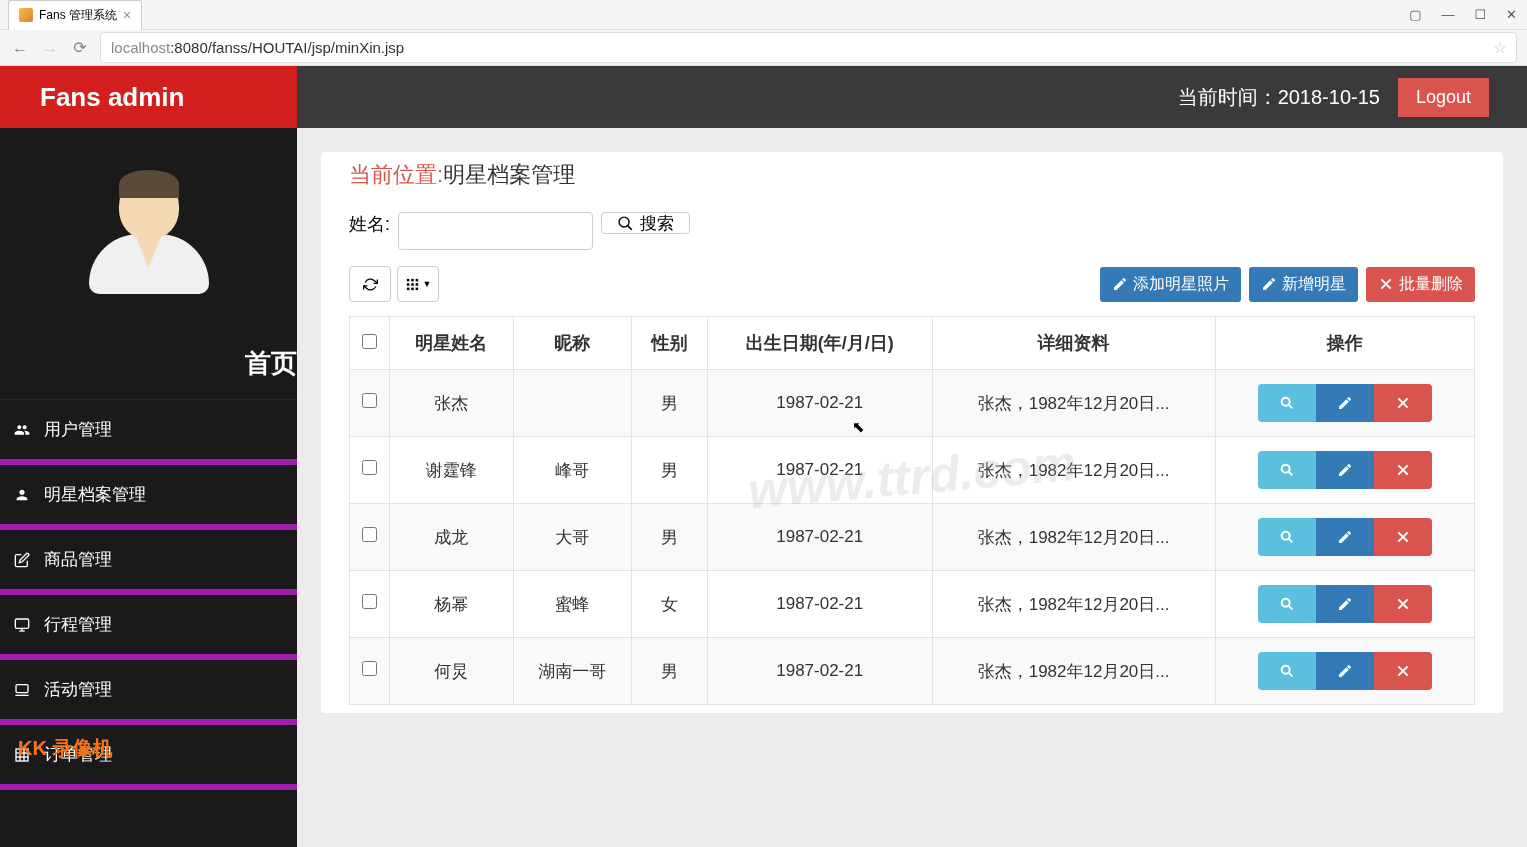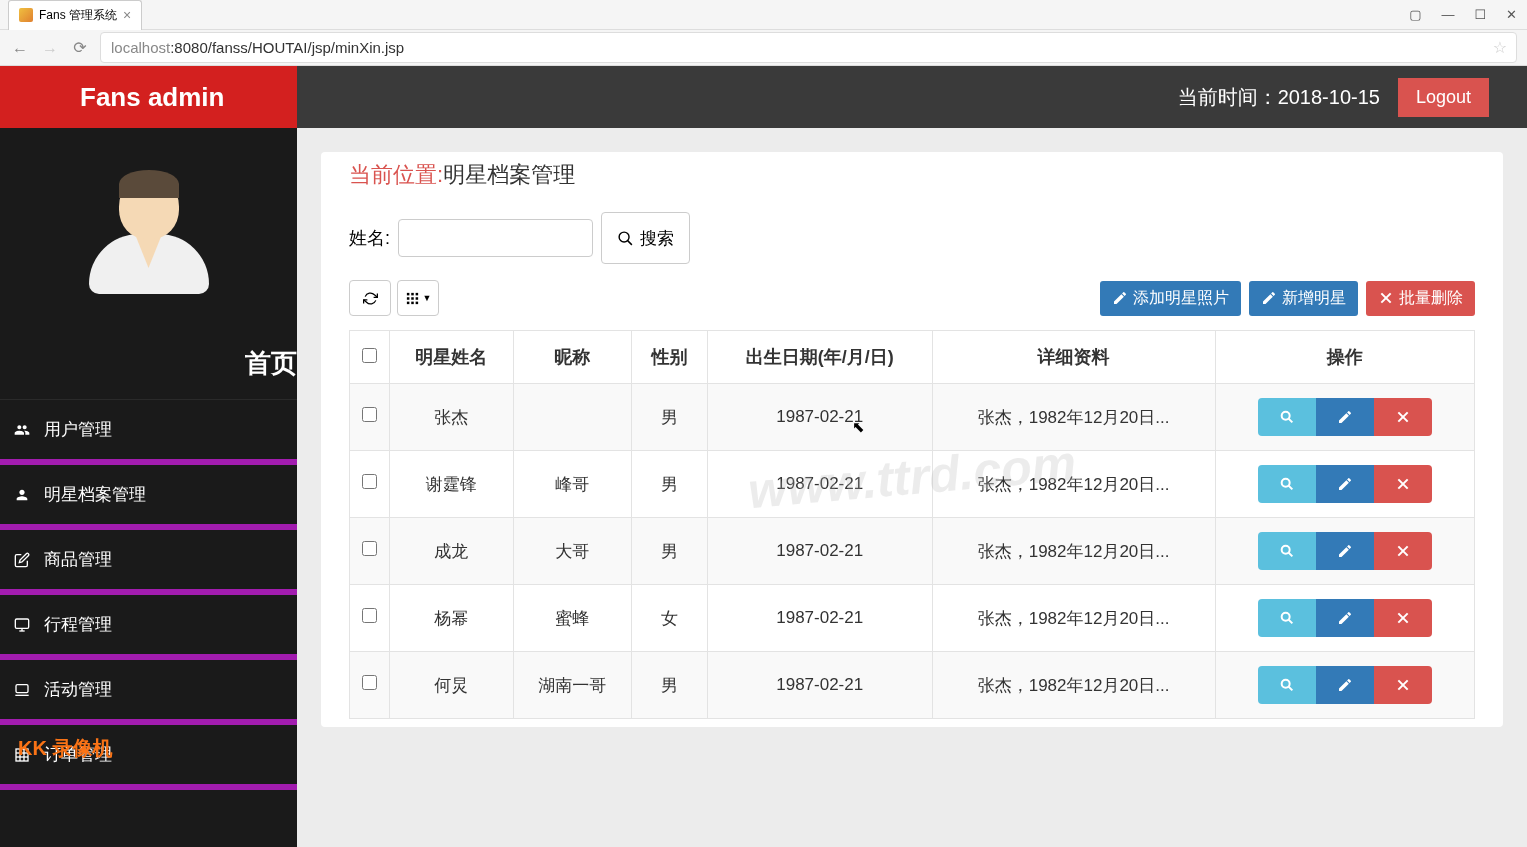--- a/index.html
+++ b/index.html
@@ -14,21 +14,21 @@
 .win-controls span { cursor: pointer; }
 
 .url-bar { background: #f5f5f5; height: 36px; display: flex; align-items: center; padding: 0 10px; gap: 10px; border-bottom: 1px solid #ddd; }
 .nav-btn { width: 20px; height: 20px; display: flex; align-items: center; justify-content: center; color: #888; cursor: pointer; font-size: 16px; }
 .url-input { flex: 1; border: 1px solid #ddd; border-radius: 4px; padding: 6px 10px; font-size: 15px; color: #333; background: #fff; }
 .url-input .host { color: #888; }
 .star-btn { position: absolute; right: 20px; color: #ccc; font-size: 16px; cursor: pointer; }
 
 .app-header { background: #3a3a3a; height: 62px; display: flex; align-items: center; }
 .logo-box { background: #d3201f; width: 297px; height: 62px; display: flex; align-items: center; padding-left: 40px; }
-.logo-box span { color: #fff; font-size: 26px; font-weight: bold; margin-left: 40px; }
+.logo-box span { color: #fff; font-size: 26px; font-weight: bold; }
 .header-right { flex: 1; display: flex; justify-content: flex-end; align-items: center; padding-right: 38px; gap: 18px; }
 .header-time { color: #fff; font-size: 20px; }
 .logout-btn { background: #d9534f; color: #fff; padding: 9px 18px; font-size: 18px; border: none; cursor: pointer; }
 
 .app-body { display: flex; height: 719px; }
 .sidebar { width: 297px; background: #1a1a1a; color: #fff; padding-top: 20px; }
 .avatar-wrap { text-align: center; padding: 10px 0 20px; }
 .avatar { width: 130px; height: 150px; margin: 0 auto; position: relative; }
 .avatar-head { width: 60px; height: 65px; background: #f5d9b5; border-radius: 50% 50% 45% 45%; position: absolute; top: 16px; left: 35px; }
 .avatar-hair { width: 60px; height: 28px; background: #5a4a3a; border-radius: 50% 50% 0 0; position: absolute; top: 12px; left: 35px; }
@@ -39,24 +39,24 @@
 .sidebar-item { display: flex; align-items: center; padding: 18px 12px; font-size: 17px; border-bottom: 6px solid #a21caf; cursor: pointer; gap: 12px; }
 .side-icon { width: 20px; display: flex; justify-content: center; font-size: 16px; }
 .kk-recorder { position: absolute; bottom: 85px; left: 18px; color: #f97316; font-size: 20px; font-weight: bold; }
 
 .main-content { flex: 1; background: #ececec; padding: 24px; overflow: auto; position: relative; }
 .content-card { background: #fff; padding: 8px 28px; border-radius: 4px; }
 .breadcrumb { font-size: 22px; margin-bottom: 22px; }
 .breadcrumb .loc-label { color: #d9534f; }
 .breadcrumb .loc-value { color: #333; }
 
-.search-row { display: flex; align-items: center; gap: 8px; margin-bottom: 16px; }
+.search-row { display: flex; align-items: flex-start; gap: 8px; margin-bottom: 16px; }
 .search-label { font-size: 18px; }
 .search-input { width: 195px; height: 38px; border: 1px solid #ccc; border-radius: 4px; padding: 0 8px; font-size: 15px; }
-.search-btn { height: 52px; padding: 0 15px; border: 1px solid #ccc; background: #fff; border-radius: 4px; font-size: 17px; cursor: pointer; display: flex; align-items: center; gap: 6px; }
+.search-btn { height: 22px; padding: 0 15px; border: 1px solid #ccc; background: #fff; border-radius: 4px; font-size: 17px; cursor: pointer; display: flex; align-items: center; gap: 6px; }
 
 .toolbar-row { display: flex; align-items: center; justify-content: space-between; margin-bottom: 14px; }
 .toolbar-left { display: flex; gap: 6px; }
 .tool-btn { border: 1px solid #ccc; background: #fff; border-radius: 4px; width: 42px; height: 36px; font-size: 15px; cursor: pointer; display: flex; align-items: center; justify-content: center; gap: 3px; }
 .toolbar-right { display: flex; gap: 8px; }
 .action-btn { color: #fff; padding: 7px 12px; font-size: 16px; border: none; border-radius: 3px; cursor: pointer; display: flex; align-items: center; gap: 5px; }
 .btn-blue { background: #337ab7; }
 .btn-red { background: #d9534f; }
 
 .data-table { width: 100%; border-collapse: collapse; }

